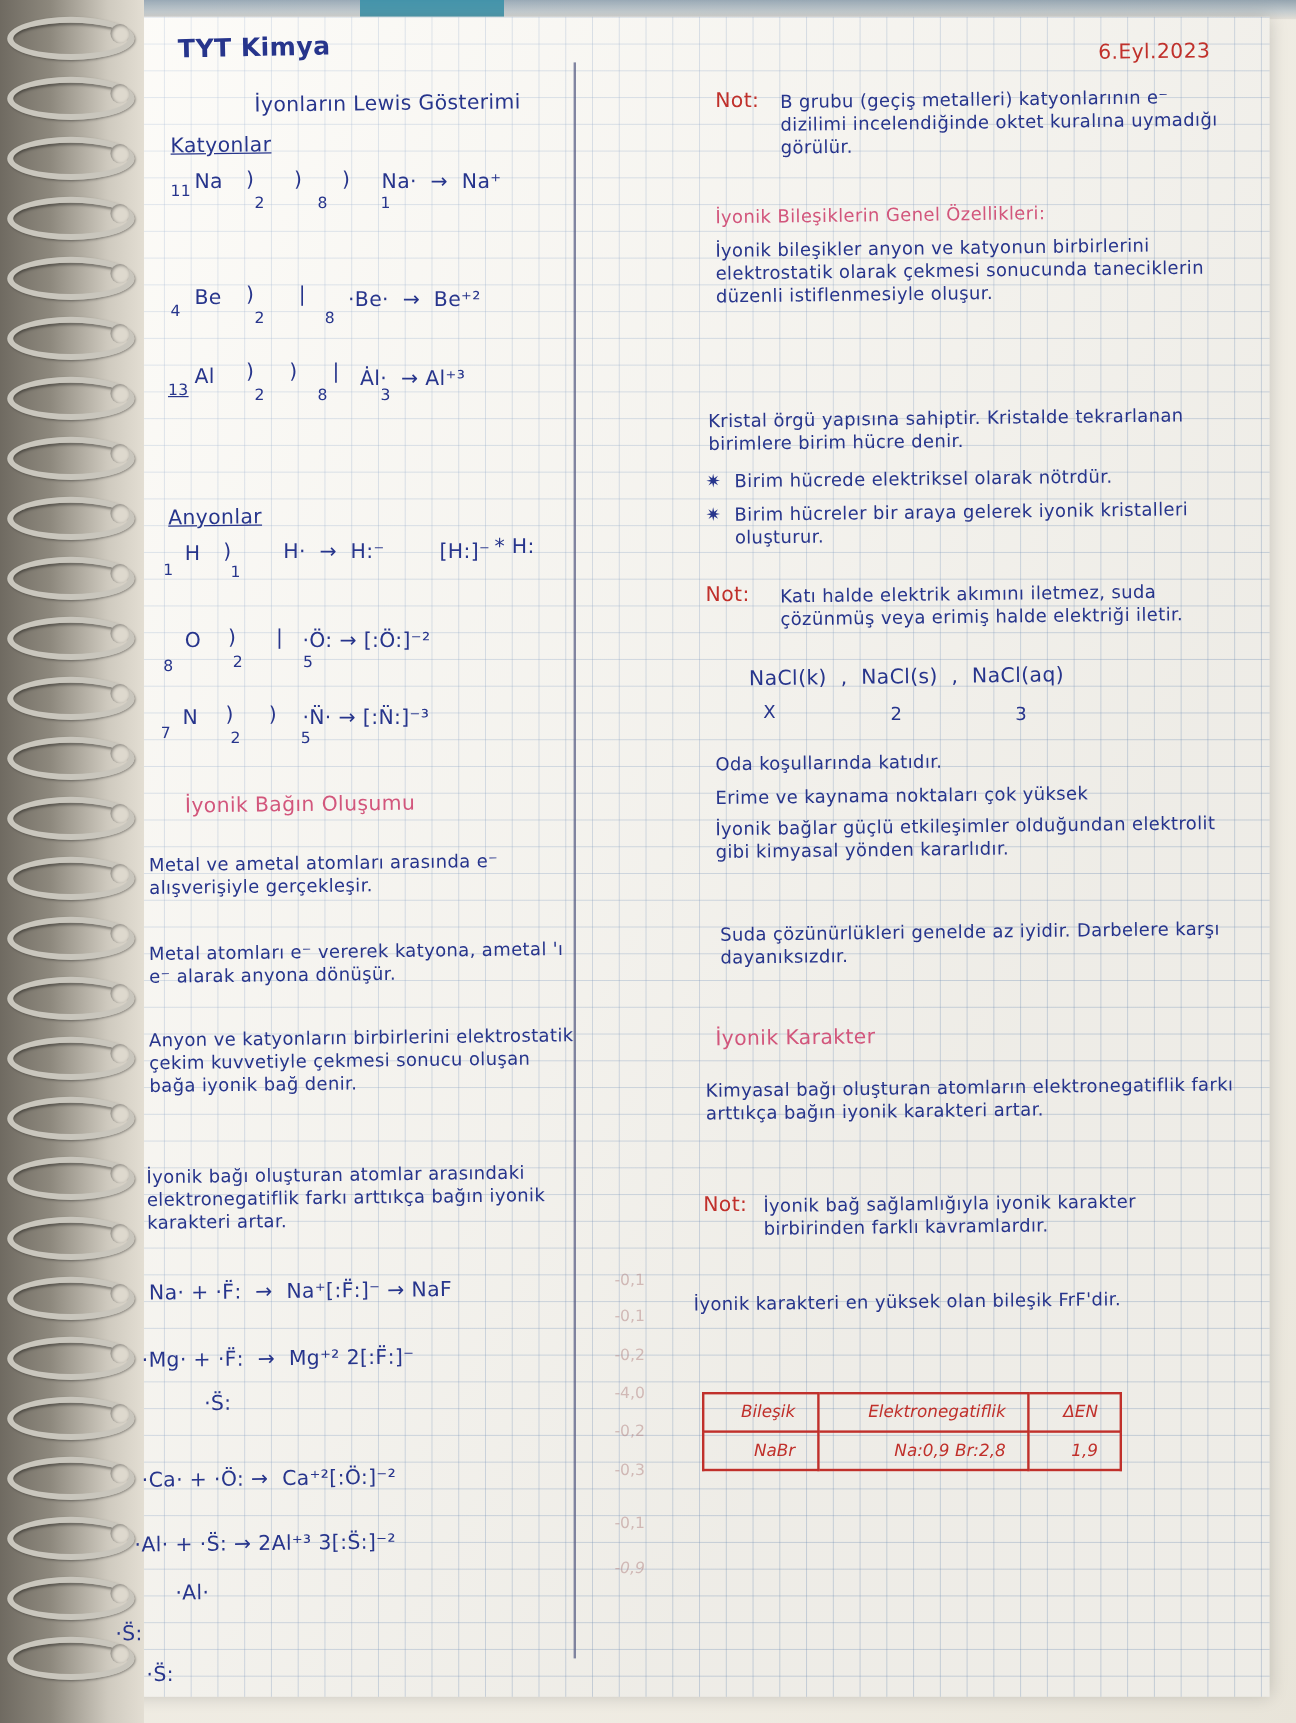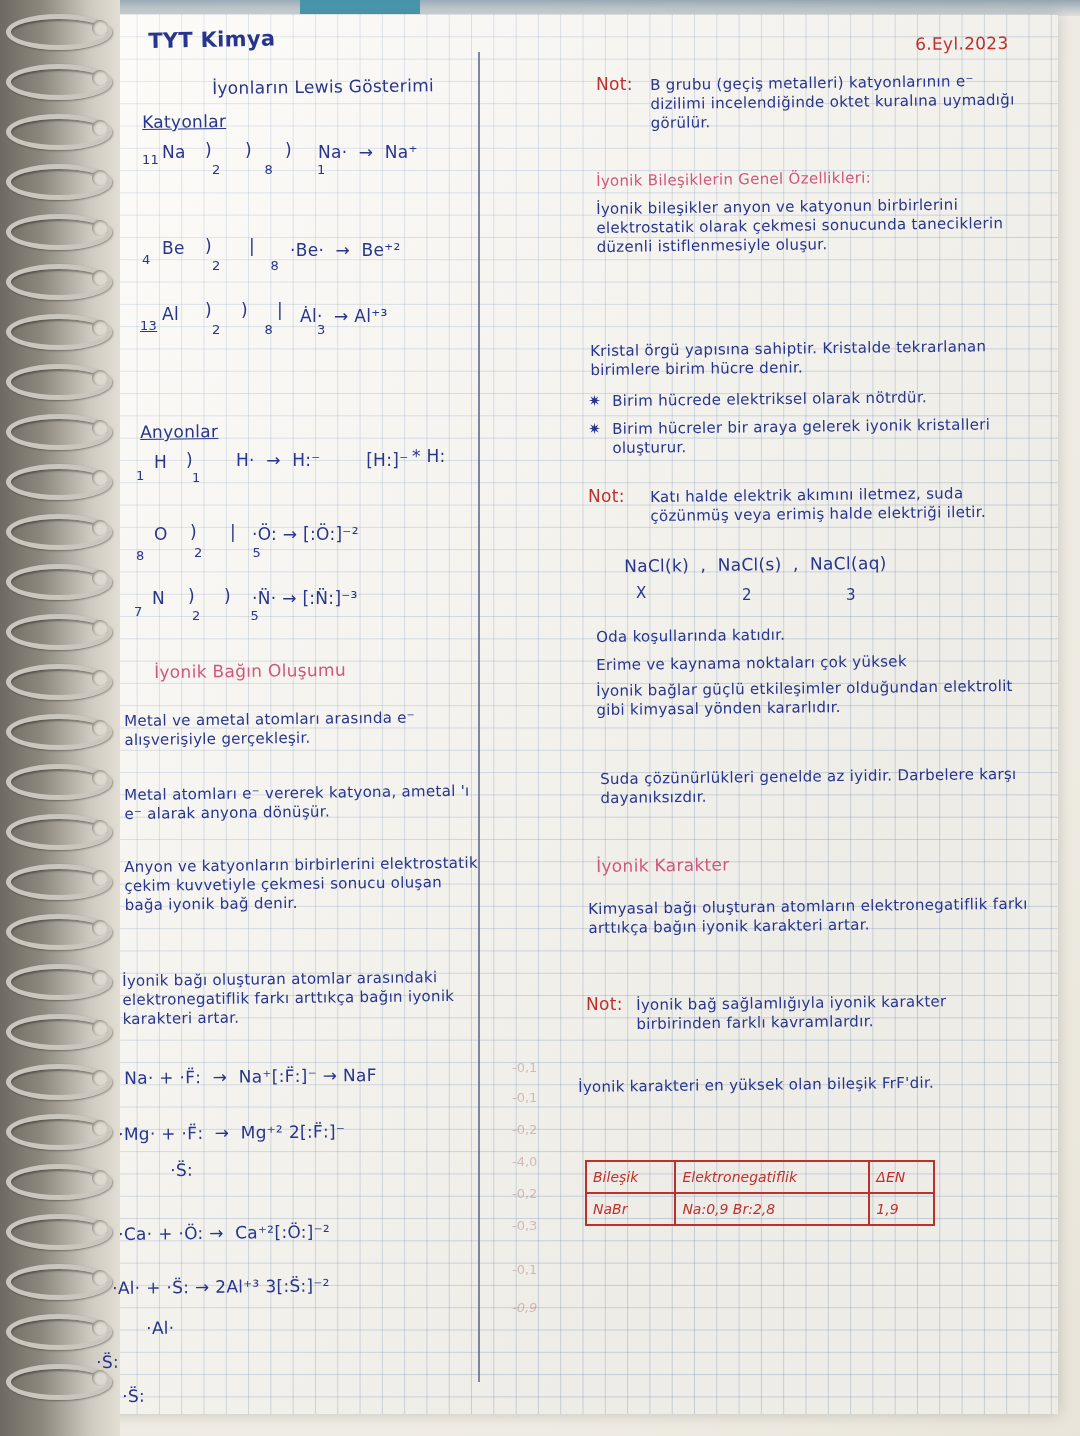--- a/index.html
+++ b/index.html
@@ -77,21 +77,21 @@
   .slant{transform:rotate(-1.2deg);}
   .slant2{transform:rotate(-.7deg);}
 
   
   .entable{
     position:absolute;left:585px;top:1160px;width:350px;
     border-collapse:collapse;
     color:#c0302b;font-size:14px;
   }
   .entable td,.entable th{
-    border:2px solid #c0302b;padding:7px 6px;text-align:left;font-weight:normal;
+    border:2px solid #c0302b;padding:7px 18px;text-align:right;font-weight:normal;
     font-style:italic;
   }
   .faint{
     position:absolute;color:rgba(170,120,120,.45);font-size:13px;
   }
   .edge-top{
     position:absolute;left:0;top:0;width:1080px;height:16px;
     background:linear-gradient(180deg,#4b6a86,#9fb0bd 60%, #d8d4cc);
     opacity:.55;
   }

